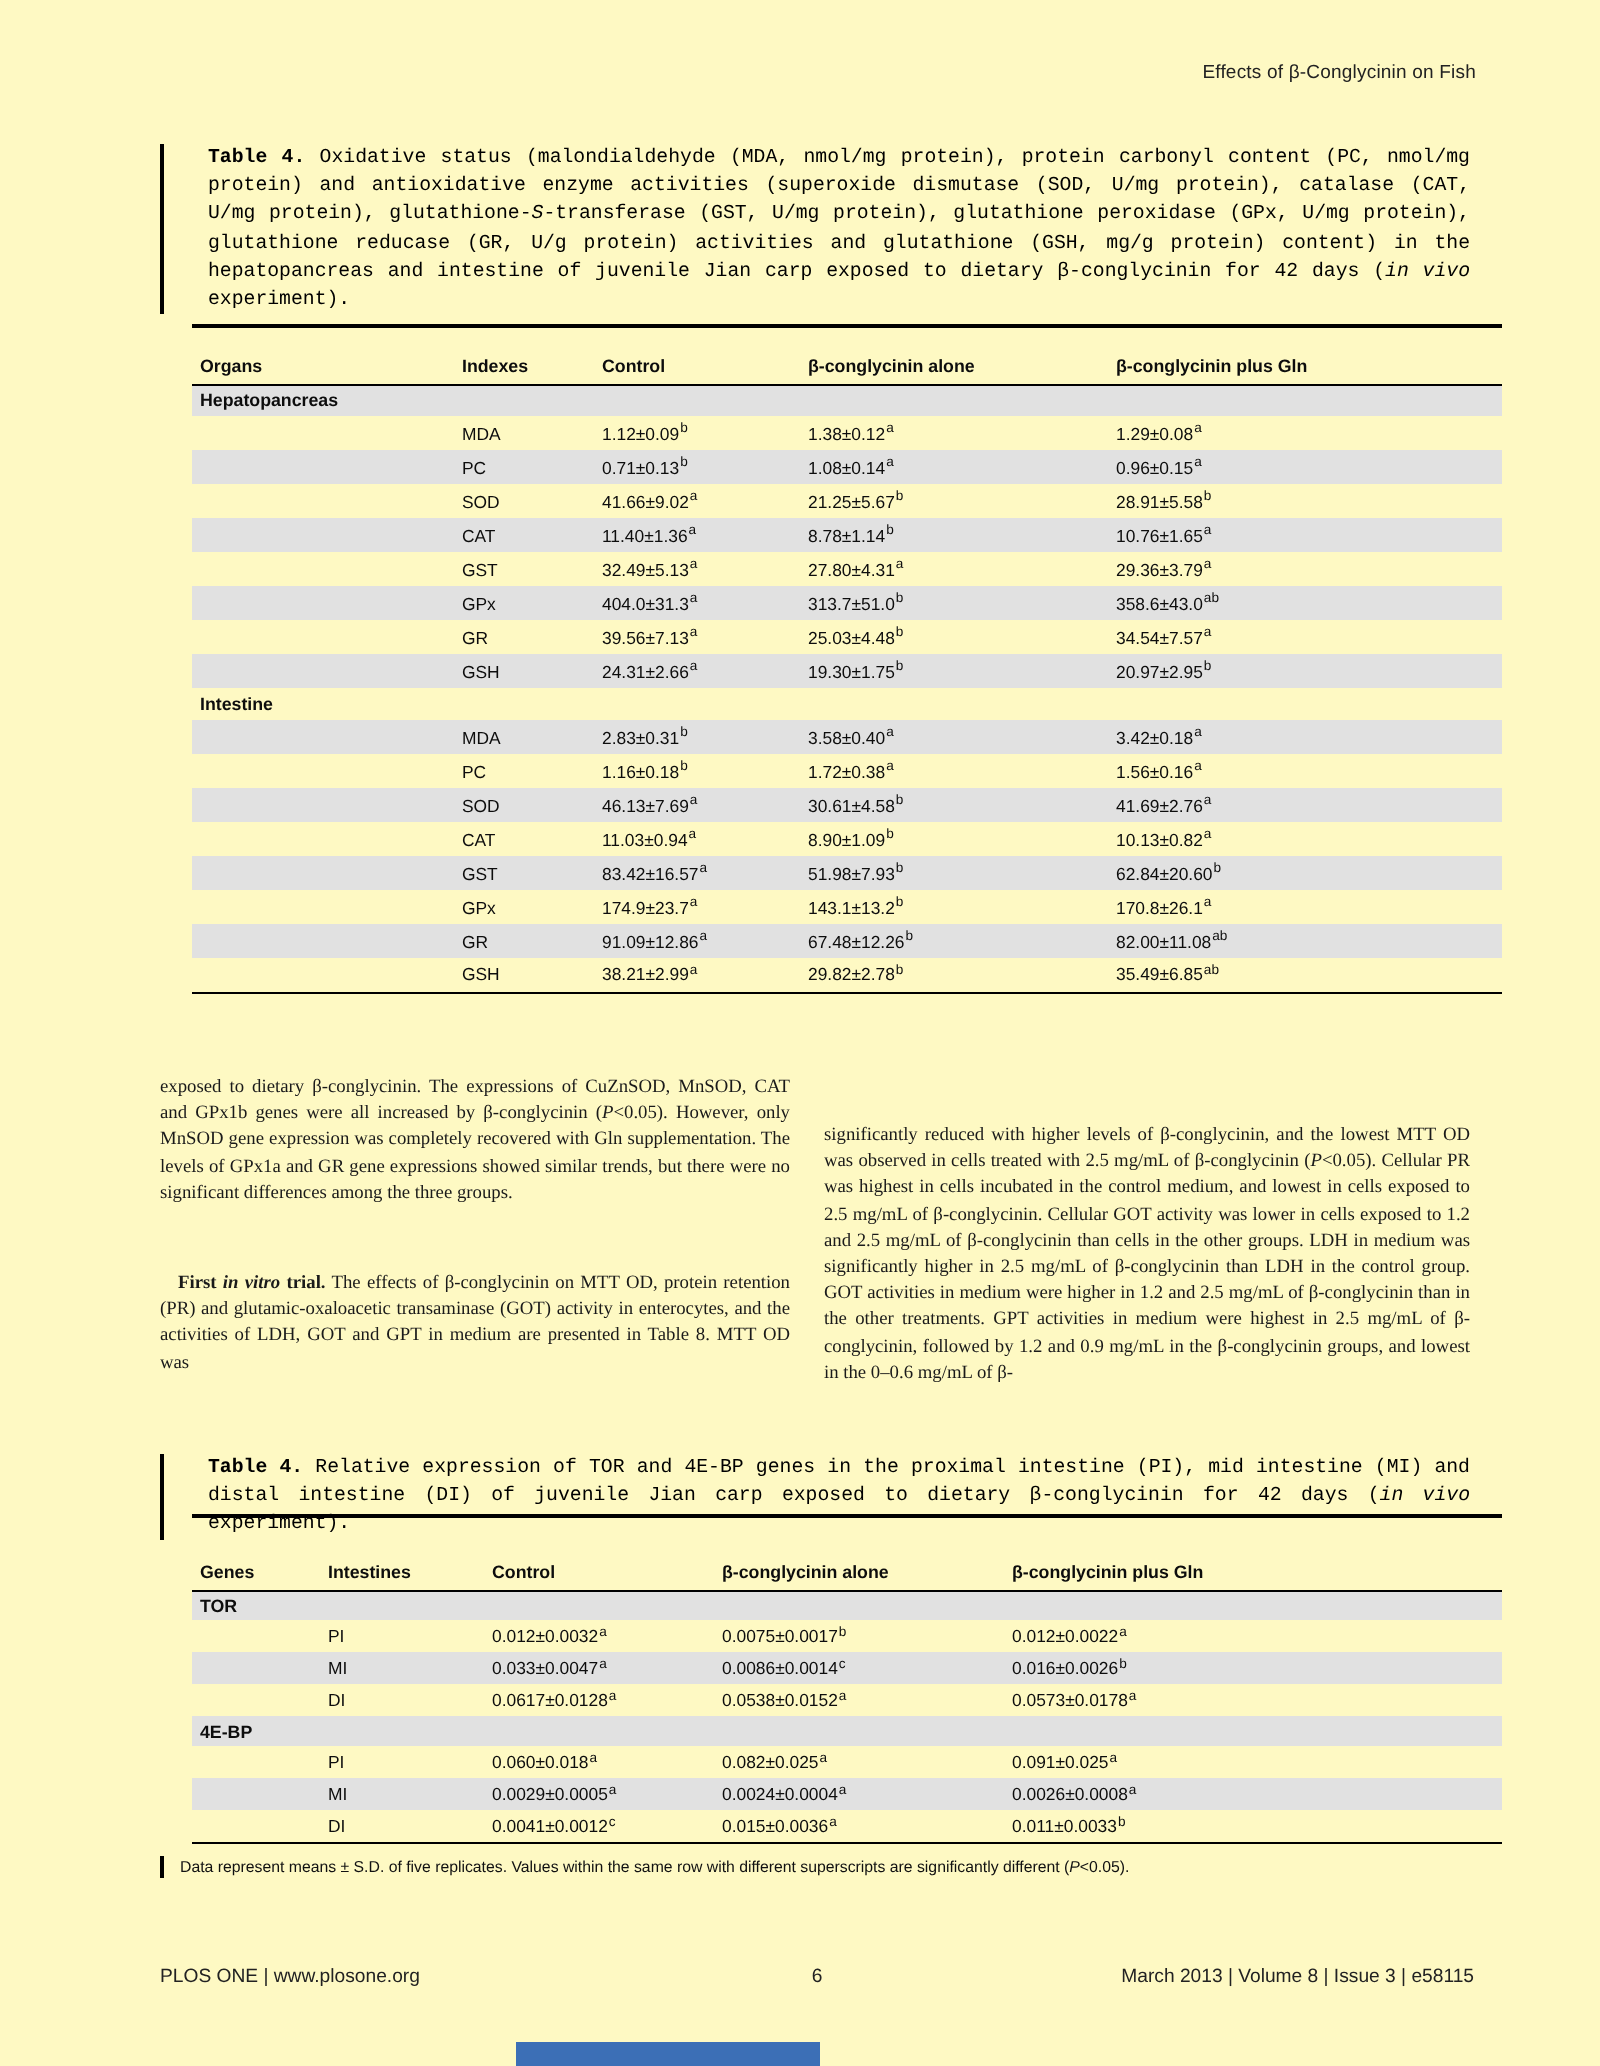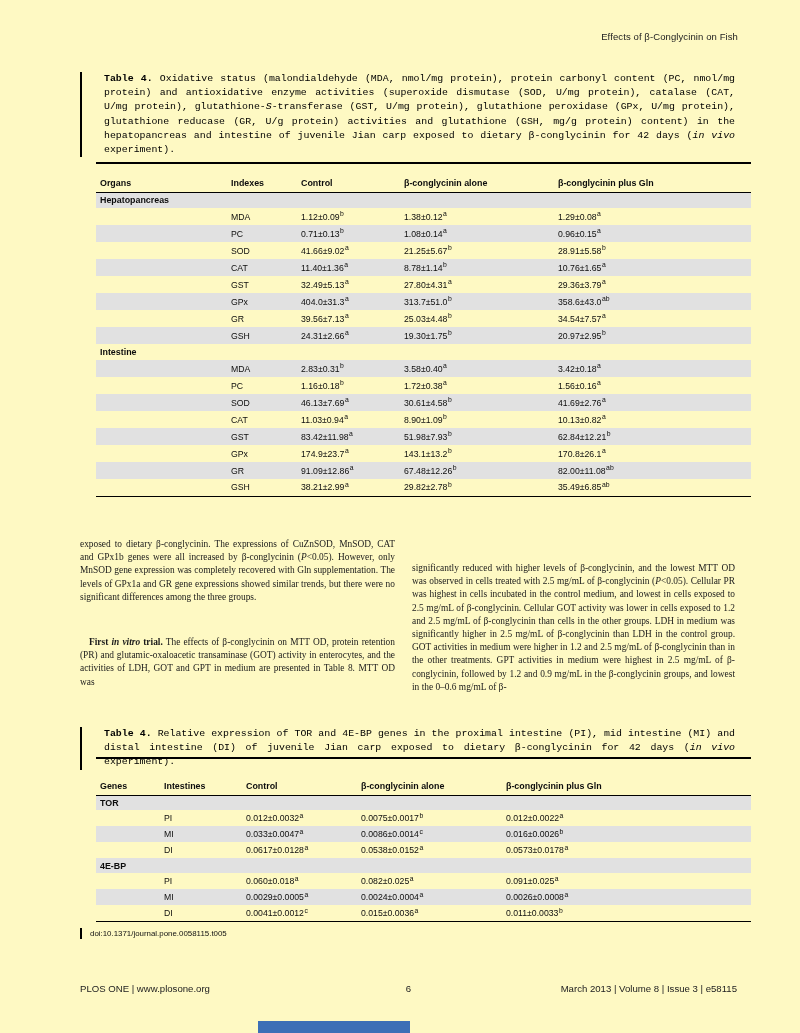--- a/index.html
+++ b/index.html
@@ -206,23 +206,23 @@
           <tr>
             <td></td>
             <td>CAT</td>
             <td><span>11.03±0.94</span><span class="supscript">a</span></td>
             <td><span>8.90±1.09</span><span class="supscript">b</span></td>
             <td><span>10.13±0.82</span><span class="supscript">a</span></td>
           </tr>
           <tr>
             <td></td>
             <td>GST</td>
-            <td><span>83.42±11.98</span><span class="supscript">a</span></td>
+            <td><span>83.42±16.57</span><span class="supscript">a</span></td>
             <td><span>51.98±7.93</span><span class="supscript">b</span></td>
-            <td><span>62.84±12.21</span><span class="supscript">b</span></td>
+            <td><span>62.84±20.60</span><span class="supscript">b</span></td>
           </tr>
           <tr>
             <td></td>
             <td>GPx</td>
             <td><span>174.9±23.7</span><span class="supscript">a</span></td>
             <td><span>143.1±13.2</span><span class="supscript">b</span></td>
             <td><span>170.8±26.1</span><span class="supscript">a</span></td>
           </tr>
           <tr>
             <td></td>
@@ -320,21 +320,21 @@
             <td>DI</td>
             <td><span>0.0041±0.0012</span><span class="supscript">c</span></td>
             <td><span>0.015±0.0036</span><span class="supscript">a</span></td>
             <td><span>0.011±0.0033</span><span class="supscript">b</span></td>
           </tr>
         </tbody>
       </table>
     </div>
 
   <div class="footnote-block" id="footnote5">
-    <div>doi:10.1371/journal.pone.0058115.t005</div>
+    <div><span>Data represent means ± S.D. of five replicates. Values within the same row with different superscripts are significantly different (</span><span class="i">P</span><span>&lt;0.05).</span></div>
   </div>
 
   <div class="page-footer">
     <span class="f-left">PLOS ONE | www.plosone.org</span>
     <span class="f-center">6</span>
     <span class="f-right">March 2013 | Volume 8 | Issue 3 | e58115</span>
   </div>
 
   <div class="bottom-bar"></div>
 

